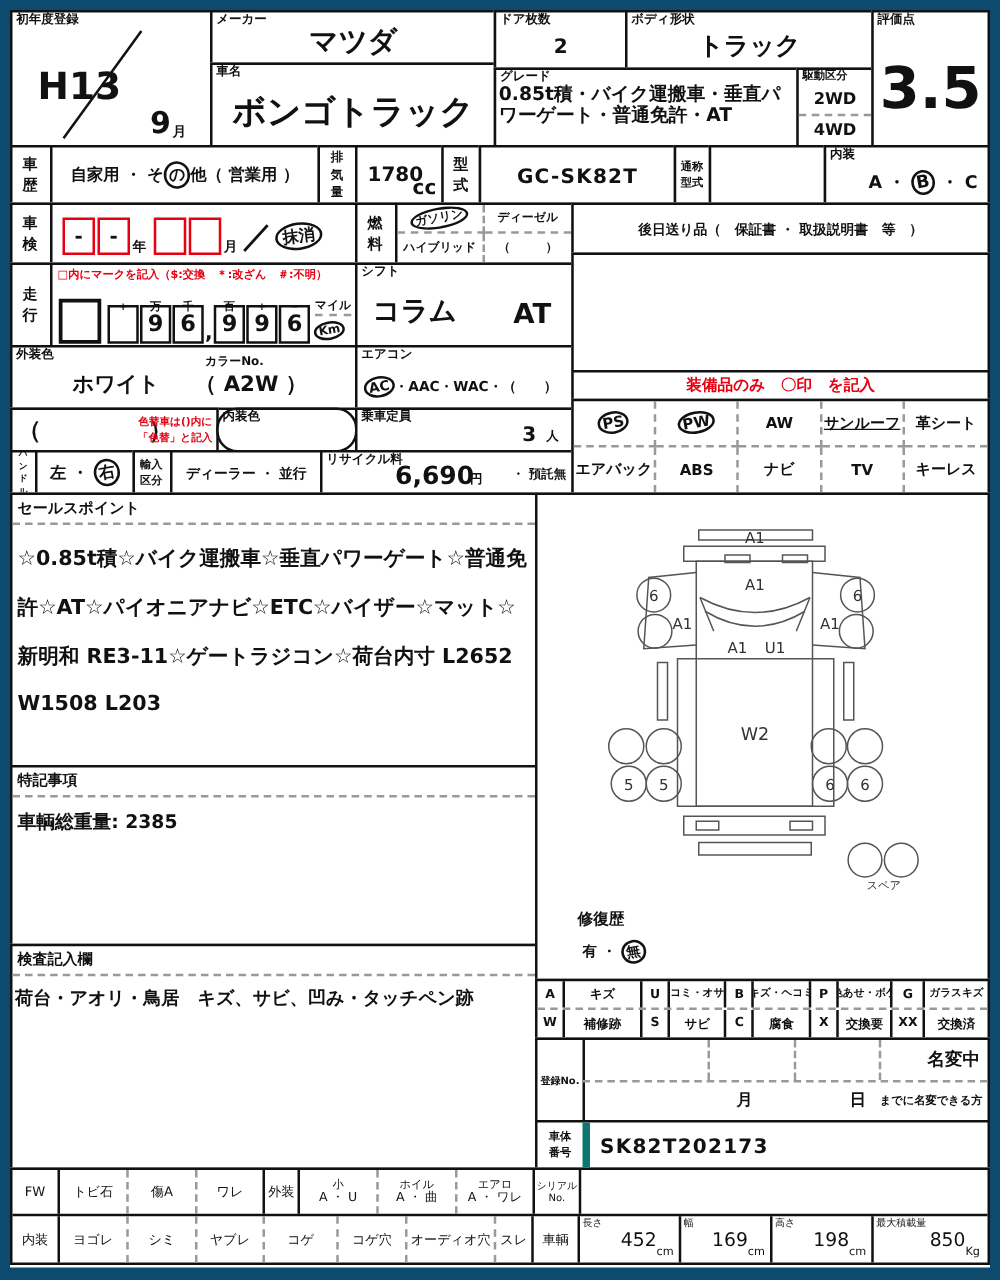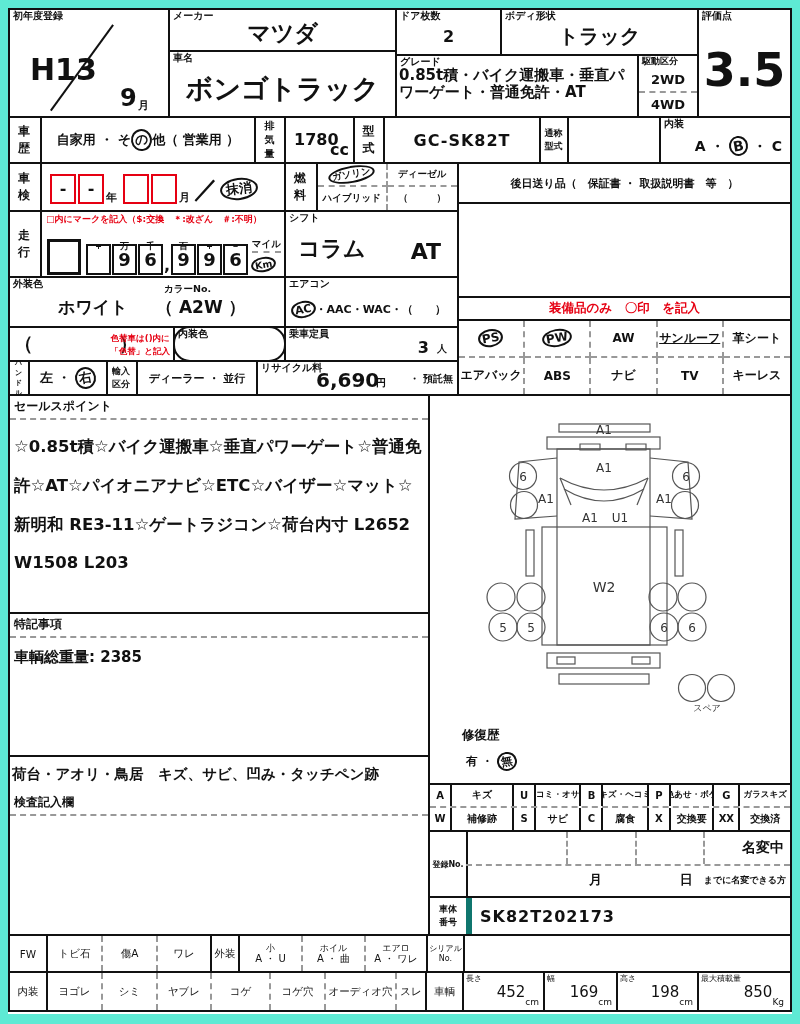--- a/index.html
+++ b/index.html
@@ -1,16 +1,16 @@
 <!DOCTYPE html>
 <html><head>
 <meta charset="utf-8">
 <style>
   html,body{margin:0;padding:0;background:#e8e6e2;}
-  #stage{position:relative;width:800px;height:1024px;background:#5eead4;overflow:hidden;
+  #stage{position:relative;width:800px;height:1024px;background:#0c4a6e;overflow:hidden;
          font-family:"DejaVu Sans","Liberation Sans",sans-serif;color:#111;}
   #sheet{position:absolute;left:8px;top:8px;width:784px;height:1006px;background:#fff;}
   .cell{position:absolute;box-sizing:border-box;border:2px solid #111;background:#fff;}
   .lbl{position:absolute;top:1px;left:3px;font-size:10px;font-weight:bold;line-height:1.08;white-space:nowrap;}
   .stack{white-space:normal;word-break:break-all;}
   .b{font-weight:bold;}
   .red{color:#e60012;}
   .circ{display:inline-block;border:2px solid #111;border-radius:50%;padding:0 4px;transform:rotate(-7deg);}
   .circ-s{display:inline-block;border:2px solid #111;border-radius:50%;padding:0 2px;transform:rotate(-10deg);}
   .dashR{border-right:2px dashed #999;}
@@ -242,22 +242,22 @@
 
   <div class="cell" style="left:0;top:386px;width:422px;height:220px;">
     <div style="padding:2px 4px 3px 4px;font-size:12px;font-weight:bold;border-bottom:2px dashed #999;">セールスポイント</div>
     <div style="padding:8px 4px;font-size:16.5px;font-weight:bold;line-height:2.35;">☆0.85t積☆バイク運搬車☆垂直パワーゲート☆普通免許☆AT☆パイオニアナビ☆ETC☆バイザー☆マット☆新明和 RE3-11☆ゲートラジコン☆荷台内寸 L2652 W1508 L203</div>
   </div>
   <div class="cell" style="left:0;top:604px;width:422px;height:145px;">
     <div style="padding:2px 4px 3px 4px;font-size:12px;font-weight:bold;border-bottom:2px dashed #999;">特記事項</div>
     <div style="padding:10px 4px;font-size:15px;font-weight:bold;">車輌総重量: 2385</div>
   </div>
   <div class="cell" style="left:0;top:747px;width:422px;height:181px;">
+    <div style="padding:2px 4px 3px 4px;font-size:12px;font-weight:bold;border-bottom:2px dashed #999;">検査記入欄</div>
     <div style="padding:8px 2px;font-size:14.5px;font-weight:bold;white-space:nowrap;">荷台・アオリ・鳥居　キズ、サビ、凹み・タッチペン跡</div>
-    <div style="padding:2px 4px 3px 4px;font-size:12px;font-weight:bold;border-bottom:2px dashed #999;">検査記入欄</div>
   </div>
 
   <div class="cell" style="left:420px;top:386px;width:364px;height:391px;">
     <svg width="360" height="322" viewBox="0 0 360 322">
       <g stroke="#555" fill="none" stroke-width="1.2">
         <rect x="129" y="28" width="91" height="8"></rect>
         <rect x="117" y="41" width="113" height="12"></rect>
         <rect x="127" y="53" width="93" height="196"></rect>
         <path d="M150,48 h20 v6 h-20 z M196,48 h20 v6 h-20 z"></path>
         <path d="M130,82 Q174,106 218,82"></path>

